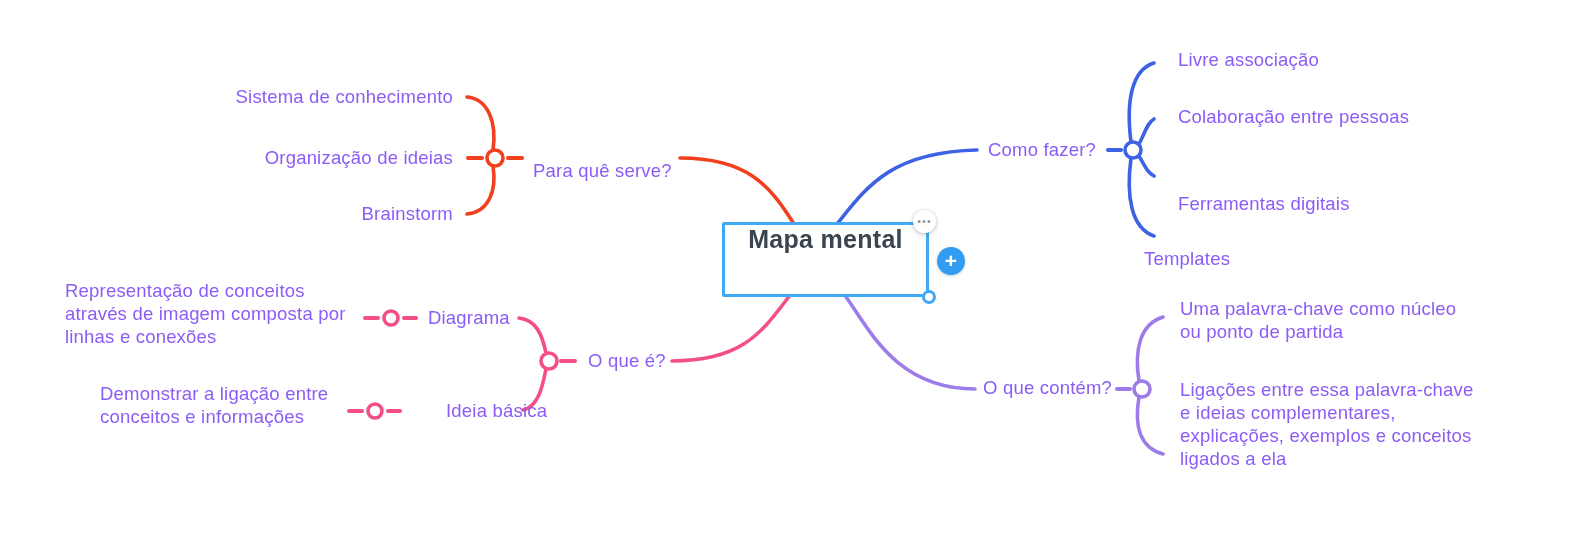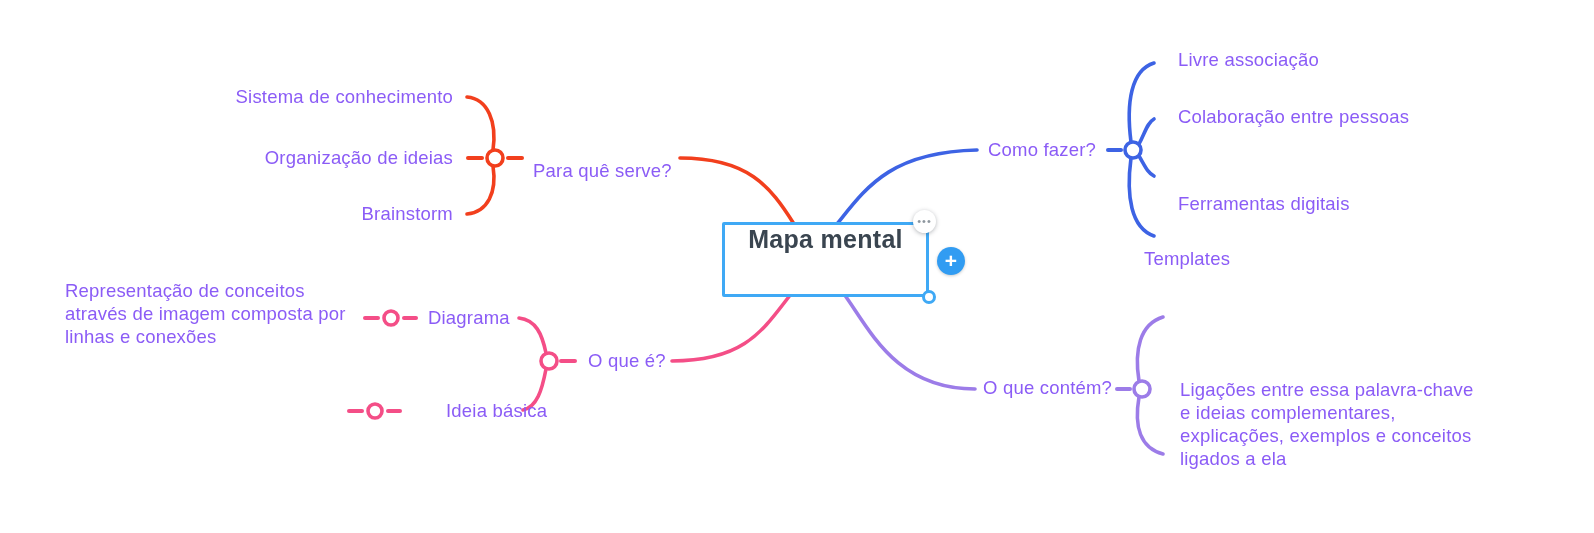--- a/index.html
+++ b/index.html
@@ -91,22 +91,26 @@
   <div class="label" style="left:1178px; top:104px;">Colaboração entre pessoas</div>
   <div class="label" style="left:1178px; top:163px;margin-top:28px;">Ferramentas digitais</div>
   <div class="label" style="left:1144px; top:222px;margin-top:24px;">Templates</div>
 
   <div class="label" style="left:588px; top:348px;">O que é?</div>
   <div class="label" style="left:428px; top:305px;">Diagrama</div>
   <div class="label multiline" style="left:65px; top:279px;">Representação de conceitos
 através de imagem composta por
 linhas e conexões</div>
   <div class="label" style="left:410px; top:398px;margin-left:36px;">Ideia básica</div>
+  <div class="label multiline" style="left:100px; top:382px;">Demonstrar a ligação entre
+conceitos e informações</div>
 
   <div class="label" style="left:983px; top:375px;">O que contém?</div>
+  <div class="label multiline" style="left:1180px; top:297px;">Uma palavra-chave como núcleo
+ou ponto de partida</div>
   <div class="label multiline" style="left:1180px; top:378px;">Ligações entre essa palavra-chave
 e ideias complementares,
 explicações, exemplos e conceitos
 ligados a ela</div>
 
   <div class="center-node">
     <span class="center-title">Mapa mental</span>
   </div>
   <button class="menu-btn">
     <span>•••</span>

